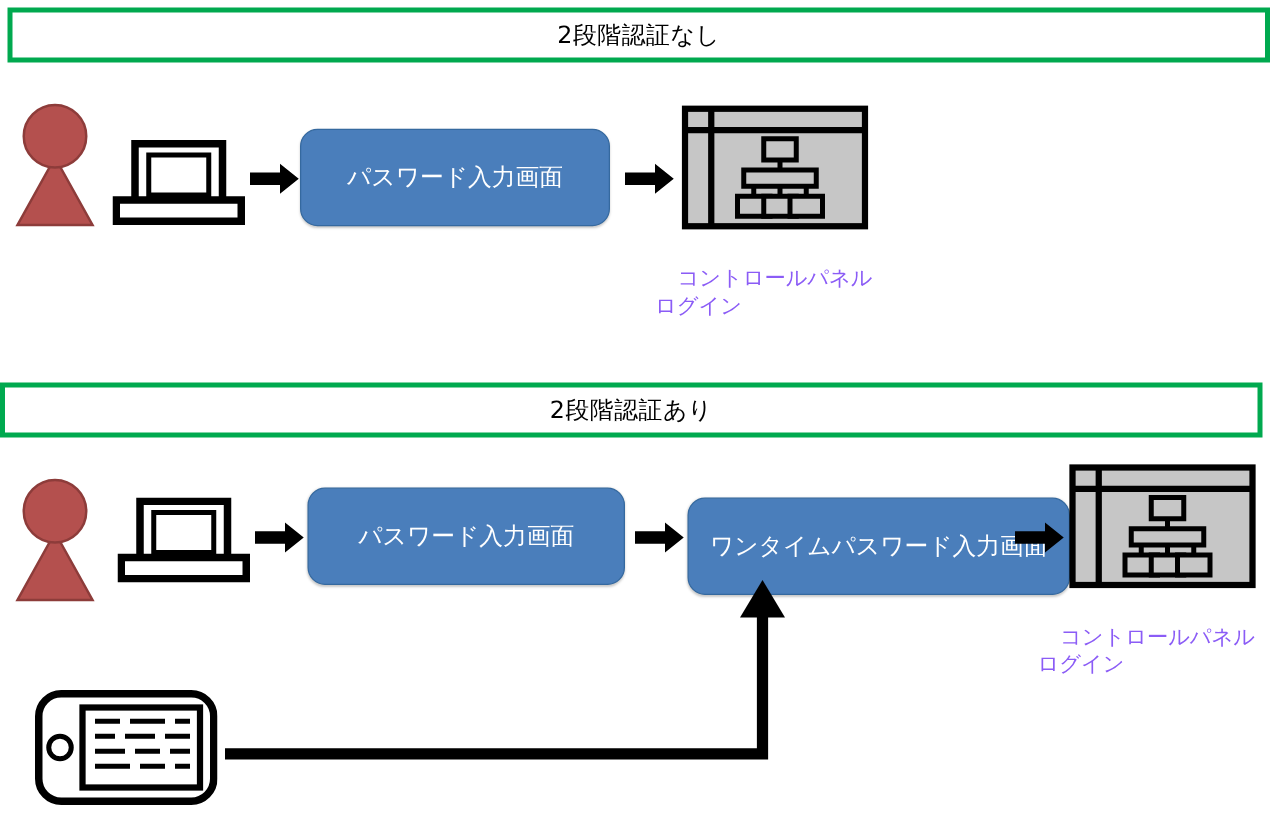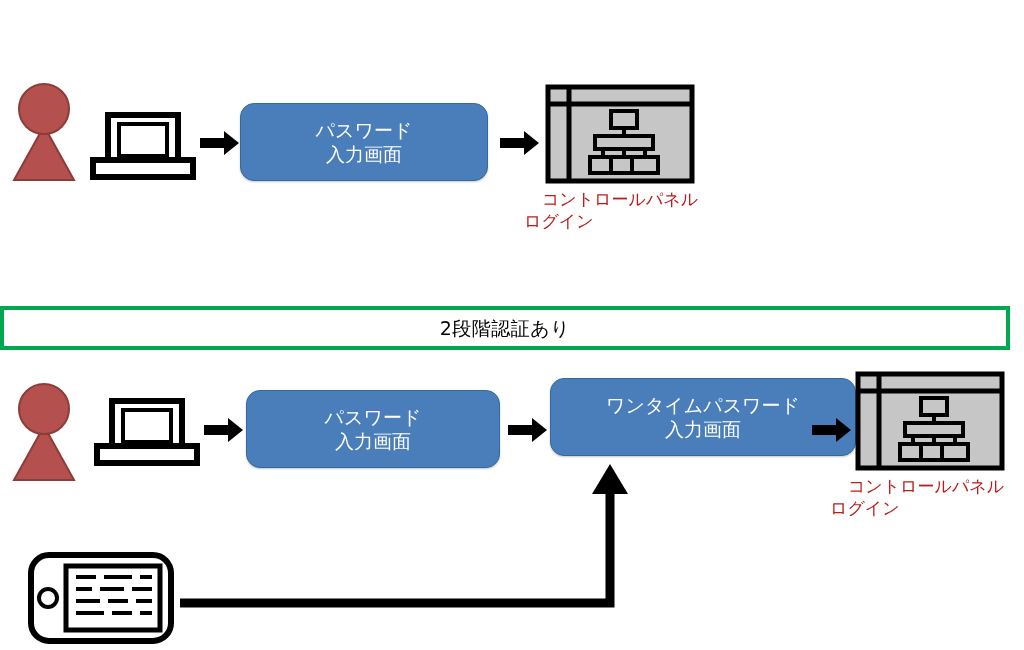--- a/index.html
+++ b/index.html
@@ -44,54 +44,58 @@
   }
 
   
   .procbox {
     position: absolute;
     box-sizing: border-box;
     background: #4a7ebb;
     border: 1px solid #35699f;
     border-radius: 14px;
     display: flex;
-    flex-direction: column;
+    flex-direction: row;
     align-items: center;
     justify-content: center;
     box-shadow: 0 1px 2px rgba(0,0,0,0.22);
   }
   .procbox .line {
     color: #ffffff;
     font-size: 19px;
     line-height: 1.28;
     white-space: nowrap;
     text-align: center;
   }
 
   
   .caption {
     position: absolute;
     text-align: center;
     font-size: 17px;
     line-height: 1.3;
-    color: #b91c1c;
+    color: #8b5cf6;
     white-space: nowrap;
+    margin-top: 24px;
   }
 
   
   .fig {
     position: absolute;
   }
   .fig svg { display: block; }
 </style>
 </head>
 <body>
 
 <div class="canvas">
 
+  <div class="banner" style="left:6px; top:6px; width:1010px; height:44px;">
+    <span class="banner-label">2段階認証なし</span>
+  </div>
 
   <div class="fig" style="left:8px; top:80px;">
     <svg width="72" height="104" viewBox="0 0 72 104" aria-hidden="true">
       <path d="M36 46 L66 100 L6 100 Z" fill="#b4504e" stroke="#8d3c3a" stroke-width="2"></path>
       <circle cx="36" cy="29" r="25" fill="#b4504e" stroke="#8d3c3a" stroke-width="2"></circle>
     </svg>
   </div>
 
   <div class="fig" style="left:90px; top:112px;">
     <svg width="106" height="68" viewBox="0 0 106 68" aria-hidden="true">
@@ -170,21 +174,21 @@
     <span class="line">パスワード</span>
     <span class="line">入力画面</span>
   </div>
 
   <div class="fig" style="left:508px; top:417px;">
     <svg width="40" height="26" viewBox="0 0 40 26" aria-hidden="true">
       <path d="M0 8 L24 8 L24 1 L39 13 L24 25 L24 18 L0 18 Z" fill="#000000"></path>
     </svg>
   </div>
 
-  <div class="procbox" style="left:550px; top:378px; width:306px; height:78px;">
+  <div class="procbox" style="left:550px; top:398px; width:306px; height:78px;">
     <span class="line">ワンタイムパスワード</span>
     <span class="line">入力画面</span>
   </div>
 
   <div class="fig" style="left:812px; top:417px;">
     <svg width="40" height="26" viewBox="0 0 40 26" aria-hidden="true">
       <path d="M0 8 L24 8 L24 1 L39 13 L24 25 L24 18 L0 18 Z" fill="#000000"></path>
     </svg>
   </div>
 

